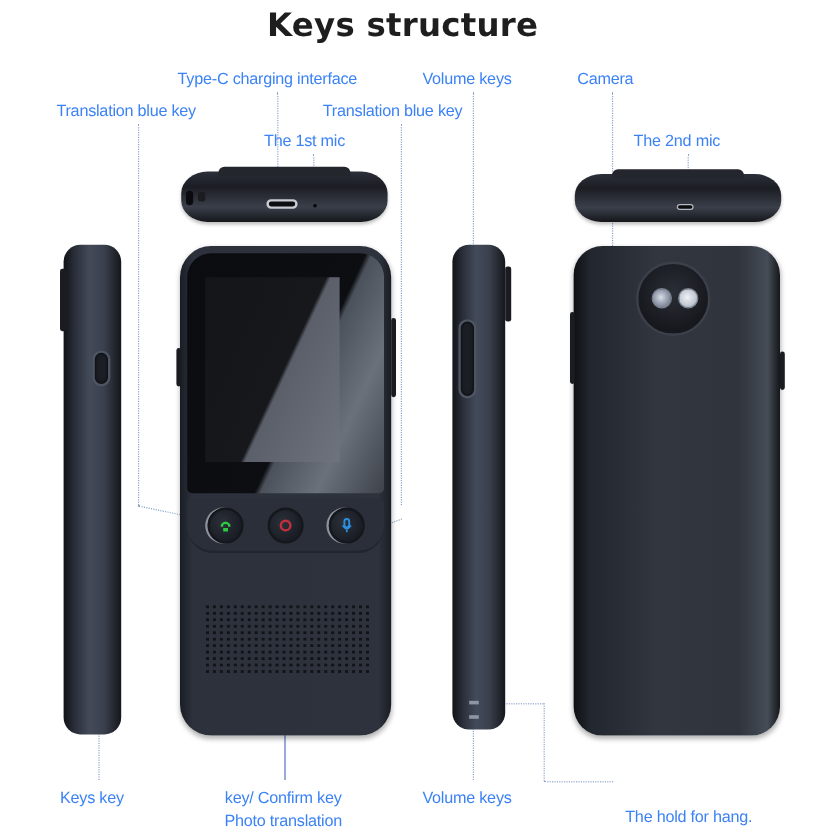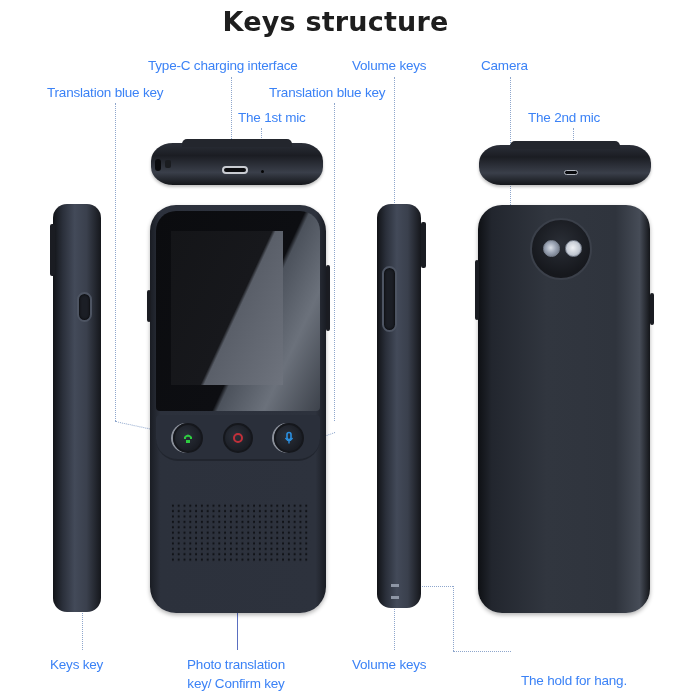--- a/index.html
+++ b/index.html
@@ -98,27 +98,27 @@
 </head>
 <body>
 
 <div class="title">Keys structure</div>
 
 <div class="label" style="left:148px;top:58px;">Type-C charging interface</div>
 <div class="label" style="left:352px;top:58px;">Volume keys</div>
 <div class="label" style="left:481px;top:58px;">Camera</div>
 <div class="label" style="left:47px;top:85px;">Translation blue key</div>
 <div class="label" style="left:269px;top:85px;">Translation blue key</div>
-<div class="label" style="left:238px;top:110px;">The 1st mic</div>
+<div class="label" style="left:220px;top:110px;">The 1st mic</div>
 <div class="label" style="left:528px;top:110px;">The 2nd mic</div>
 
 <div class="label" style="left:50px;top:657px;">Keys key</div>
 <div class="label center" style="left:176px;top:655px;width:120px;">
+  <div>key/ Confirm key</div>
   <div>Photo translation</div>
-  <div>key/ Confirm key</div>
 </div>
 <div class="label" style="left:352px;top:657px;">Volume keys</div>
 <div class="label" style="left:521px;top:673px;">The hold for hang.</div>
 
 <div class="dl v" style="left:231px;top:77px;height:80px;"></div>
 <div class="dl v" style="left:394px;top:77px;height:130px;"></div>
 <div class="dl v" style="left:510px;top:77px;height:170px;"></div>
 <div class="dl h" style="left:510px;top:246px;width:30px;transform:rotate(20deg);transform-origin:left;"></div>
 <div class="dl v" style="left:115px;top:103px;height:318px;"></div>
 <div class="dl h" style="left:115px;top:421px;width:54px;transform:rotate(12deg);transform-origin:left;"></div>

